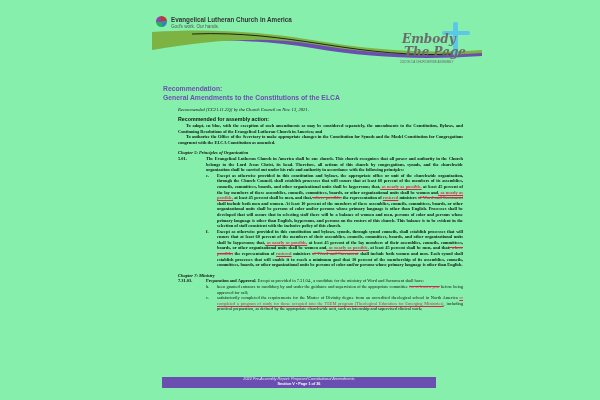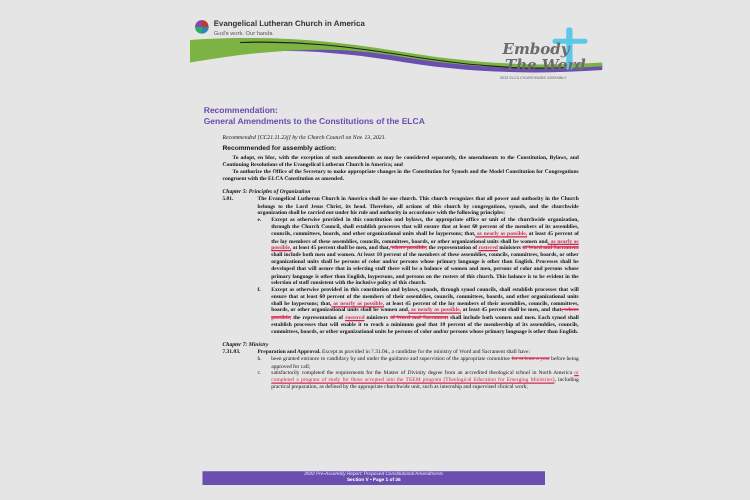--- a/index.html
+++ b/index.html
@@ -1,17 +1,17 @@
 <!DOCTYPE html>
 <html><head>
   <meta charset="utf-8">
   <style>
     html, body { margin:0; padding:0; background:#ffffff; }
     body { width:600px; height:400px; overflow:hidden; position:relative; font-family:"Liberation Serif", serif; color:#111; }
-    .page { position:absolute; left:0; top:0; width:600px; height:400px; background:#e5e5e5; }
+    .page { position:absolute; left:0; top:0; width:600px; height:400px; background:#86efac; }
     .header { position:absolute; left:152px; top:12px; width:330px; height:70px; }
     .logo-mark { position:absolute; left:4px; top:4px; width:11px; height:11px; border-radius:50%;
       background: conic-gradient(#c0392b 0 25%, #2e86c1 0 50%, #27ae60 0 75%, #8e44ad 0 100%); }
     .org-name { position:absolute; left:19px; top:4px; font-family:"Liberation Sans", sans-serif; font-size:6.3px; font-weight:bold; color:#333; white-space:nowrap; }
     .tagline { position:absolute; left:19px; top:12px; font-family:"Liberation Sans", sans-serif; font-size:4.6px; color:#555; white-space:nowrap; }
     .swoosh { position:absolute; left:0; top:18px; width:330px; height:30px; }
     .embody { position:absolute; left:248px; top:10px; width:80px; height:50px; }
     .embody-line1 { position:absolute; left:2px; top:10px; font-family:"DejaVu Serif", serif; font-style:italic; font-weight:bold; font-size:12px; color:#6b6b6b; }
     .embody-line2 { position:absolute; left:4px; top:23px; font-family:"DejaVu Serif", serif; font-style:italic; font-weight:bold; font-size:12px; color:#6b6b6b; }
     .cross-v { position:absolute; left:53px; top:0px; width:5px; height:34px; background:#5bc8e8; border-radius:2px; }
@@ -50,21 +50,21 @@
     <div class="tagline">God's work. Our hands.</div>
     <svg class="swoosh" viewBox="0 0 330 30" preserveAspectRatio="none">
       <path d="M0,8 C60,0 110,4 160,12 C220,22 270,26 330,22 L330,26 C270,30 220,28 160,18 C110,10 60,8 0,14 Z" fill="#6a4fb0"></path>
       <path d="M0,2 C60,-2 110,2 160,10 C220,20 270,24 330,20 L330,23 C270,27 220,24 160,14 C110,6 60,10 0,20 Z" fill="#7cb342"></path>
       <path d="M40,4 C90,2 130,8 170,14 C220,22 260,26 300,24" stroke="#222" stroke-width="1" fill="none"></path>
     </svg>
     <div class="embody">
       <div class="cross-v"></div>
       <div class="cross-h"></div>
       <div class="embody-line1">Embody</div>
-      <div class="embody-line2">The Word</div>
+      <div class="embody-line2">The Page</div>
       <div class="assembly">2022 ELCA CHURCHWIDE ASSEMBLY</div>
     </div>
   </div>
 
   <div class="content">
     <p class="rec-title">Recommendation:</p>
     <p class="rec-title">General Amendments to the Constitutions of the ELCA</p>
     <div class="rec-sub">Recommended [CC21.11.23j] by the Church Council on Nov. 13, 2021.</div>
     <div class="rec-heading">Recommended for assembly action:</div>
     <div class="body-p indent">To adopt, en bloc, with the exception of such amendments as may be considered separately, the amendments to the Constitution, Bylaws, and Continuing Resolutions of the Evangelical Lutheran Church in America; and</div>

